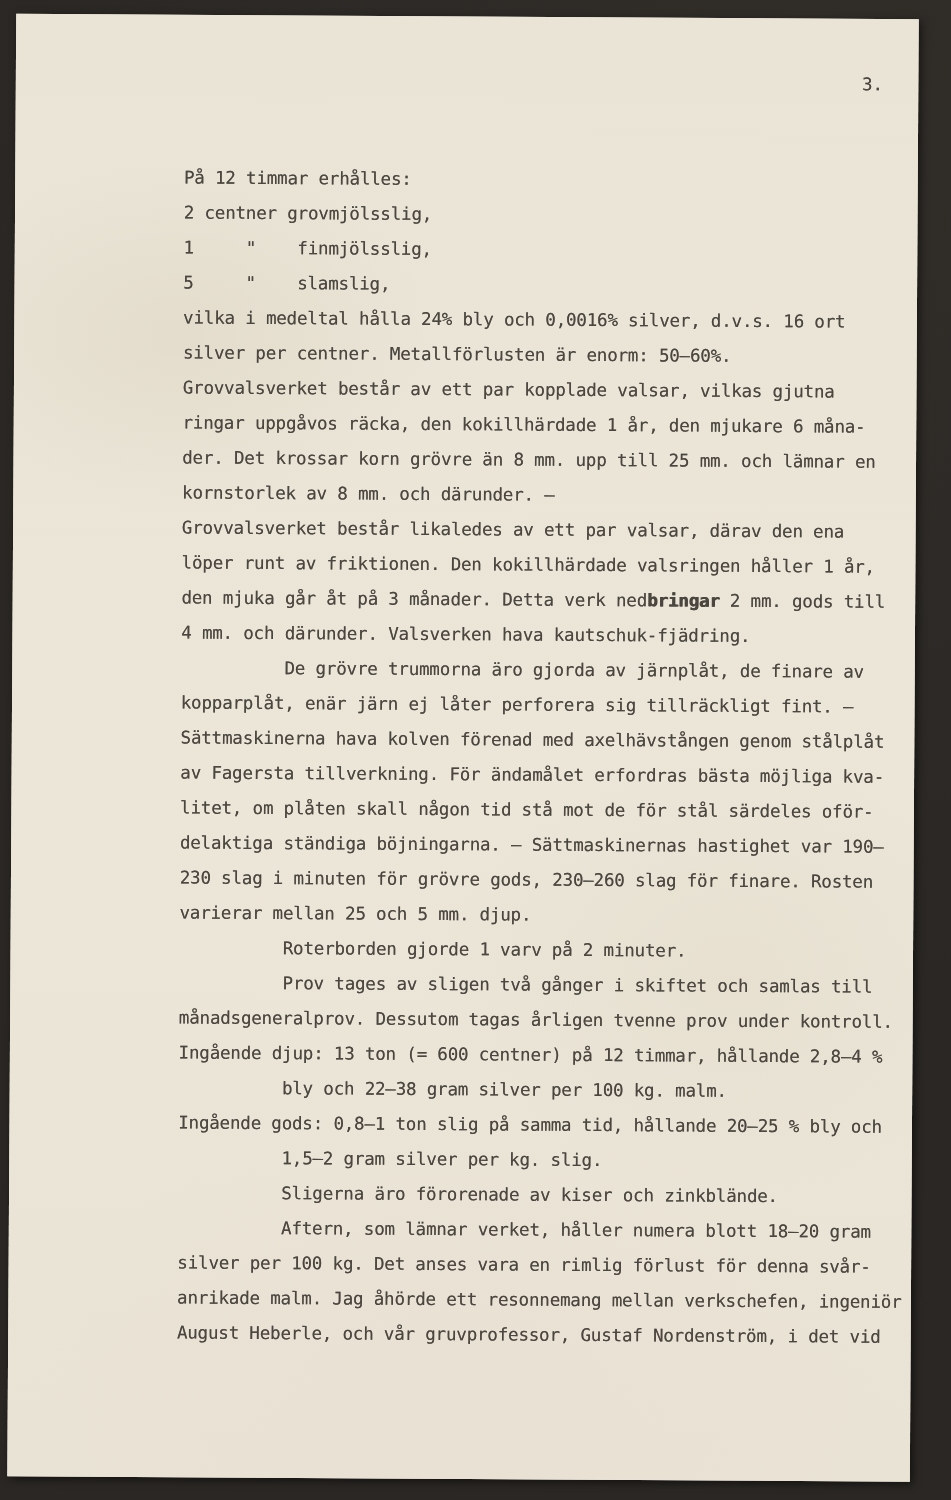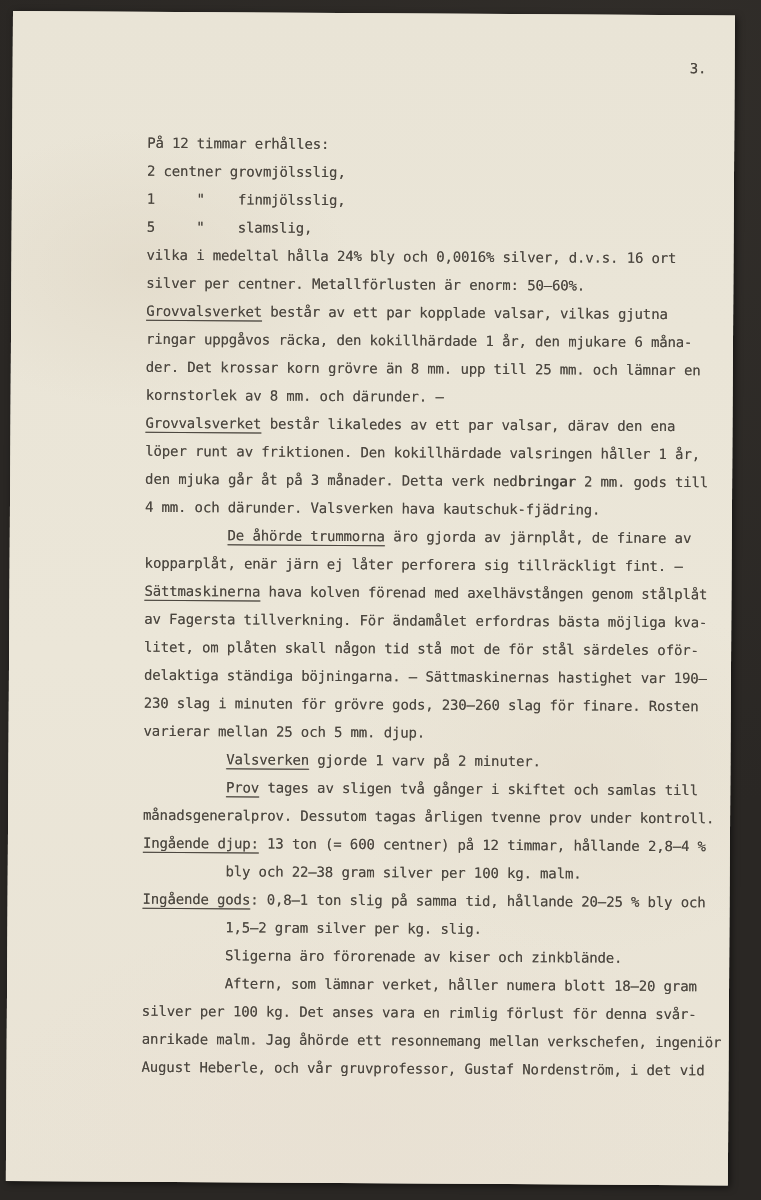--- a/index.html
+++ b/index.html
@@ -53,26 +53,25 @@
   }
   .tline {
     white-space: pre;
     font-size: 14px;
     line-height: 28px;
     letter-spacing: -0.15px;
     color: #4b463f;
     text-shadow: 0 0 0.5px rgba(75,70,63,0.65);
   }
   .tline .u {
-    text-decoration: underline;
     text-underline-offset: 4px;
     text-decoration-thickness: 1.2px;
   }
   .tline .b {
-    font-weight: normal;
+    font-weight: bold;
     text-shadow: 0.6px 0 0 rgba(55,50,44,0.9);
   }
 </style>
 </head>
 <body>
 
 <div class="backdrop"></div>
 
 <div class="paper">
   <div class="page-number">3.</div>
@@ -84,29 +83,29 @@
       <div class="tline"><span>vilka i medeltal hålla 24% bly och 0,0016% silver, d.v.s. 16 ort</span></div>
       <div class="tline"><span>silver per centner. Metallförlusten är enorm: 50–60%.</span></div>
       <div class="tline"><span class="u">Grovvalsverket</span><span> består av ett par kopplade valsar, vilkas gjutna</span></div>
       <div class="tline"><span>ringar uppgåvos räcka, den kokillhärdade 1 år, den mjukare 6 måna-</span></div>
       <div class="tline"><span>der. Det krossar korn grövre än 8 mm. upp till 25 mm. och lämnar en</span></div>
       <div class="tline"><span>kornstorlek av 8 mm. och därunder. –</span></div>
       <div class="tline"><span class="u">Grovvalsverket</span><span> består likaledes av ett par valsar, därav den ena</span></div>
       <div class="tline"><span>löper runt av friktionen. Den kokillhärdade valsringen håller 1 år,</span></div>
       <div class="tline"><span>den mjuka går åt på 3 månader. Detta verk ned</span><span class="b">bringar</span><span> 2 mm. gods till</span></div>
       <div class="tline"><span>4 mm. och därunder. Valsverken hava kautschuk-fjädring.</span></div>
-      <div class="tline"><span>          </span><span class="u">De åhörde trummorna</span><span> äro gjorda av järnplåt, de finare av</span></div>
+      <div class="tline"><span>          </span><span class="u">De grövre trummorna</span><span> äro gjorda av järnplåt, de finare av</span></div>
       <div class="tline"><span>kopparplåt, enär järn ej låter perforera sig tillräckligt fint. –</span></div>
       <div class="tline"><span class="u">Sättmaskinerna</span><span> hava kolven förenad med axelhävstången genom stålplåt</span></div>
       <div class="tline"><span>av Fagersta tillverkning. För ändamålet erfordras bästa möjliga kva-</span></div>
       <div class="tline"><span>litet, om plåten skall någon tid stå mot de för stål särdeles oför-</span></div>
       <div class="tline"><span>delaktiga ständiga böjningarna. – Sättmaskinernas hastighet var 190–</span></div>
       <div class="tline"><span>230 slag i minuten för grövre gods, 230–260 slag för finare. Rosten</span></div>
       <div class="tline"><span>varierar mellan 25 och 5 mm. djup.</span></div>
-      <div class="tline"><span>          </span><span class="u">Valsverken</span><span> gjorde 1 varv på 2 minuter.</span></div>
+      <div class="tline"><span>          </span><span class="u">Roterborden</span><span> gjorde 1 varv på 2 minuter.</span></div>
       <div class="tline"><span>          </span><span class="u">Prov</span><span> tages av sligen två gånger i skiftet och samlas till</span></div>
       <div class="tline"><span>månadsgeneralprov. Dessutom tagas årligen tvenne prov under kontroll.</span></div>
       <div class="tline"><span class="u">Ingående djup:</span><span> 13 ton (= 600 centner) på 12 timmar, hållande 2,8–4 %</span></div>
       <div class="tline"><span>          bly och 22–38 gram silver per 100 kg. malm.</span></div>
       <div class="tline"><span class="u">Ingående gods</span><span>: 0,8–1 ton slig på samma tid, hållande 20–25 % bly och</span></div>
       <div class="tline"><span>          1,5–2 gram silver per kg. slig.</span></div>
       <div class="tline"><span>          Sligerna äro förorenade av kiser och zinkblände.</span></div>
       <div class="tline"><span>          Aftern, som lämnar verket, håller numera blott 18–20 gram</span></div>
       <div class="tline"><span>silver per 100 kg. Det anses vara en rimlig förlust för denna svår-</span></div>
       <div class="tline"><span>anrikade malm. Jag åhörde ett resonnemang mellan verkschefen, ingeniör</span></div>

